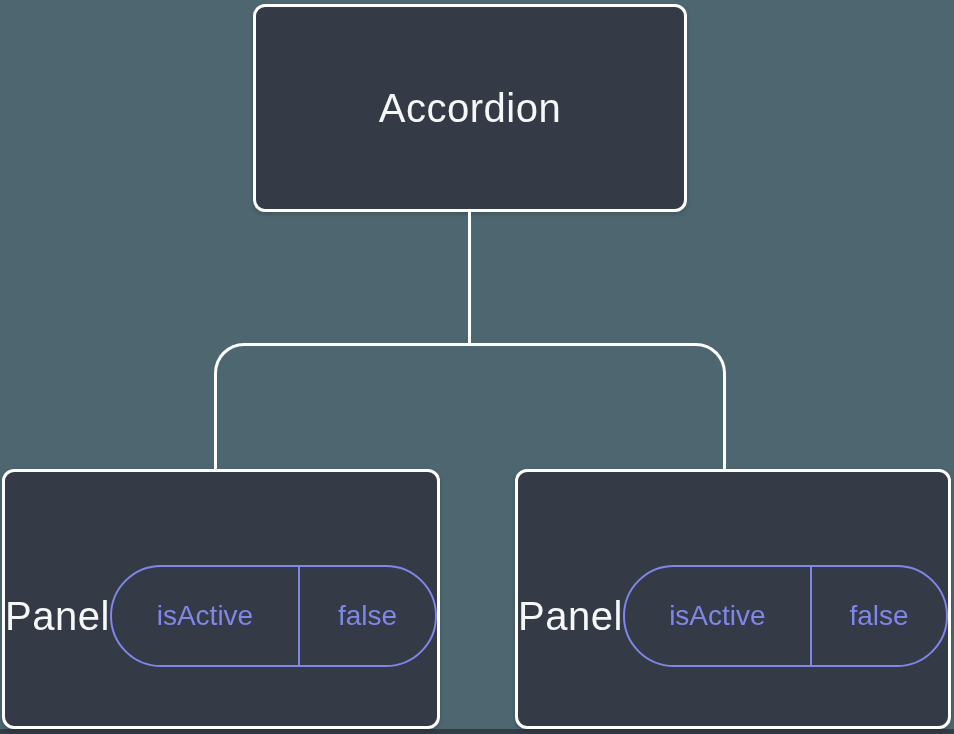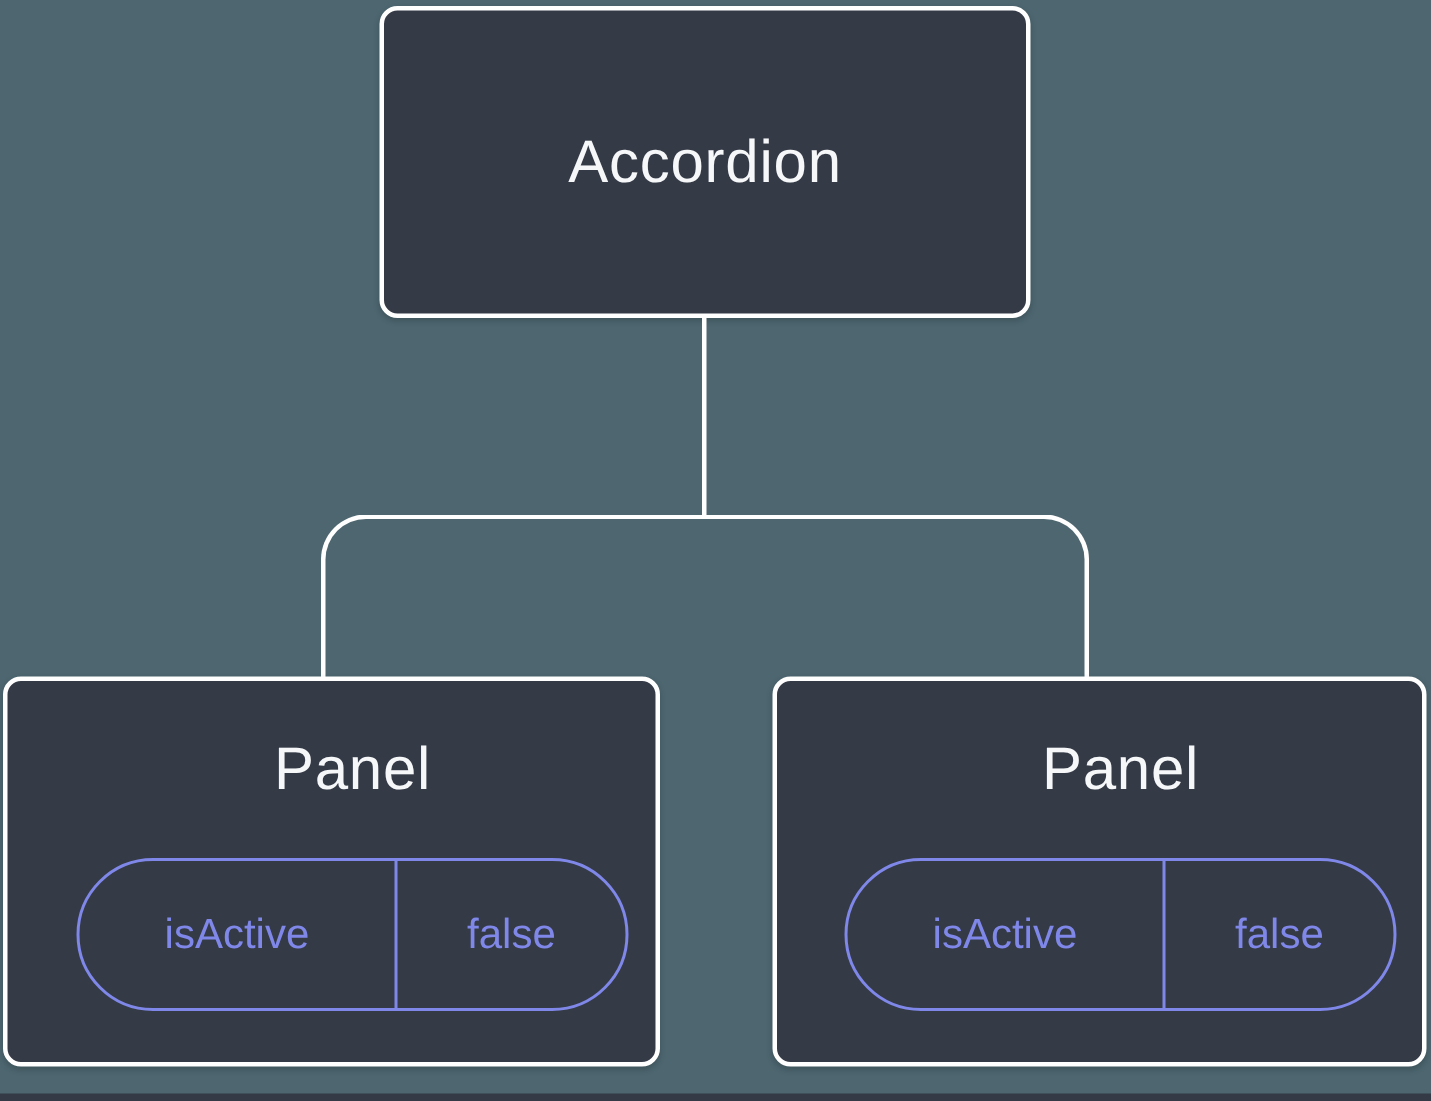--- a/index.html
+++ b/index.html
@@ -56,26 +56,25 @@
   }
   .connector-bracket {
     position: absolute;
     left: 214px; top: 343px;
     width: 512px; height: 127px;
     border: 3px solid var(--node-border);
     border-bottom: none;
     border-radius: 30px 30px 0 0;
   }
   .node-panel {
-    top: 451px;
+    top: 469px;
     height: 260px;
     display: flex;
-    flex-direction: column;
+    flex-direction: row;
     align-items: center;
-    padding-left: 28px;
   }
   .node-panel.left  { left: 2px;   width: 438px; }
   .node-panel.right { left: 515px; width: 436px; }
   .panel-title {
     margin-top: 34px;
     font-size: 40px;
     font-weight: 500;
     line-height: 50px;
     letter-spacing: 0.5px;
   }

